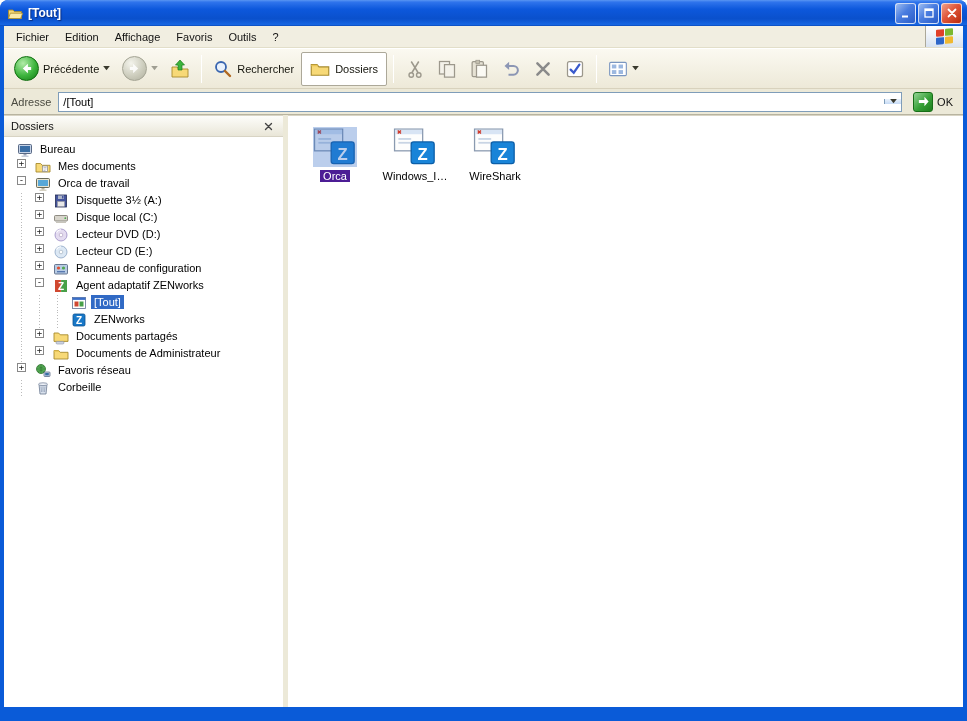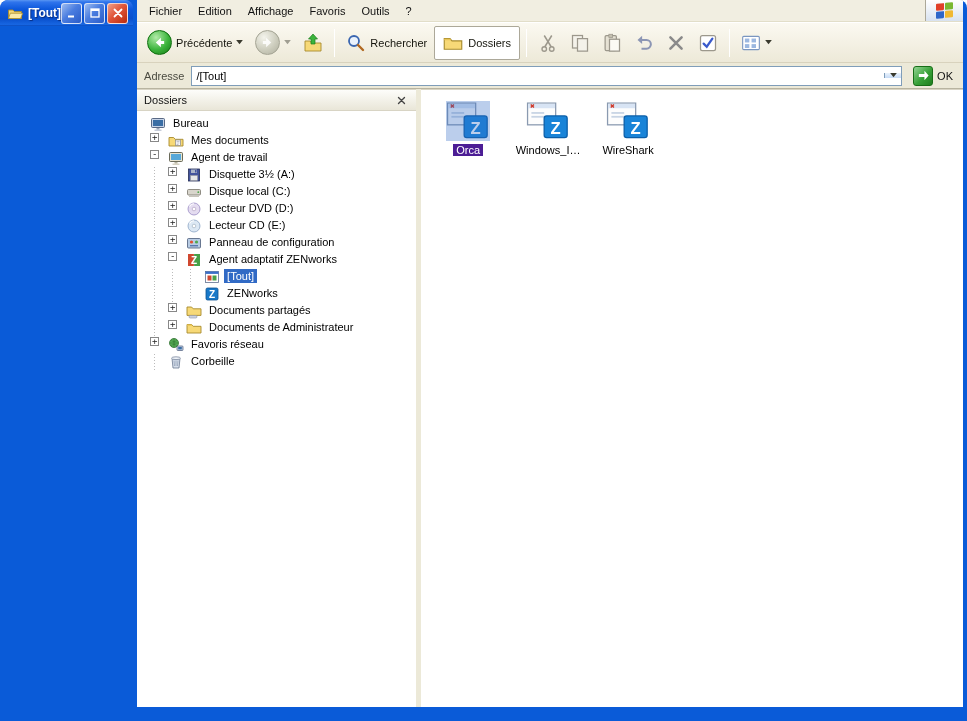--- a/index.html
+++ b/index.html
@@ -1,18 +1,18 @@
 <!DOCTYPE html>
 <html><head>
 <meta charset="utf-8">
 <style>
 *{box-sizing:border-box;margin:0;padding:0}
 html,body{background:#fff}
 body{font-family:"Liberation Sans","DejaVu Sans",sans-serif;-webkit-font-smoothing:antialiased}
-.window{width:967px;height:721px;border-radius:8px 8px 0 0;background:#0A5BD8;display:flex;flex-direction:row;overflow:hidden;position:relative}
+.window{width:967px;height:721px;border-radius:8px 8px 0 0;background:#0A5BD8;display:flex;flex-direction:column;overflow:hidden;position:relative}
 .titlebar{height:26px;flex:none;display:flex;align-items:center;padding:0 5px;border-radius:8px 8px 0 0;
  background:linear-gradient(180deg,#5A96F2 0%,#2F74EC 8%,#0D58DC 35%,#0A50CC 72%,#1766E2 94%,#0A4ABB 100%)}
 .title-icon{width:17px;height:16px;margin:0 4px 0 2px;flex:none}
 .title-icon svg{width:100%;height:100%}
 .title-text{color:#fff;font-weight:bold;font-size:12px;text-shadow:1px 1px 1px rgba(0,10,60,.55);flex:1}
 .win-controls{display:flex;gap:2px}
 .wbtn{width:21px;height:21px;border-radius:3px;border:1px solid rgba(255,255,255,.75);display:flex;align-items:center;justify-content:center}
 .wbtn svg{width:12px;height:12px}
 .wbtn.minmax{background:linear-gradient(135deg,#9DBCF0 0%,#4A7DE0 45%,#2A5CC8 100%)}
 .wbtn.close{background:linear-gradient(135deg,#F0A088 0%,#E0563A 45%,#B92A0C 100%)}
@@ -314,21 +314,21 @@
             <div class="tree-row">
               <span class="expander">-</span>
               <span class="ic">
                 <svg viewBox="0 0 16 16">
                   <rect x="1.5" y="2.5" width="13" height="9" rx="1" fill="#E8E4D0" stroke="#5A5A48" stroke-width=".9"></rect>
                   <rect x="3" y="4" width="10" height="6" fill="#58A8D8"></rect>
                   <rect x="6.5" y="12" width="3" height="1.6" fill="#B8B4A0"></rect>
                   <rect x="4.5" y="13.6" width="7" height="1.2" fill="#CCC8B4"></rect>
                 </svg>
               </span>
-              <span class="tree-label">Agent de travail</span>
+              <span class="tree-label">Orca de travail</span>
             </div>
             <div class="tree-row">
               <span class="indent"></span>
               <span class="expander">+</span>
               <span class="ic">
                 <svg viewBox="0 0 16 16">
                   <rect x="2.5" y="2" width="11" height="12" fill="#44549C" stroke="#222C55" stroke-width=".8"></rect>
                   <rect x="5" y="2.5" width="6" height="3.5" fill="#AEB6C8"></rect>
                   <rect x="9" y="3" width="1.5" height="2.5" fill="#44549C"></rect>
                   <rect x="4.5" y="8.5" width="7" height="5" fill="#E8E8E8" stroke="#999" stroke-width=".5"></rect>

